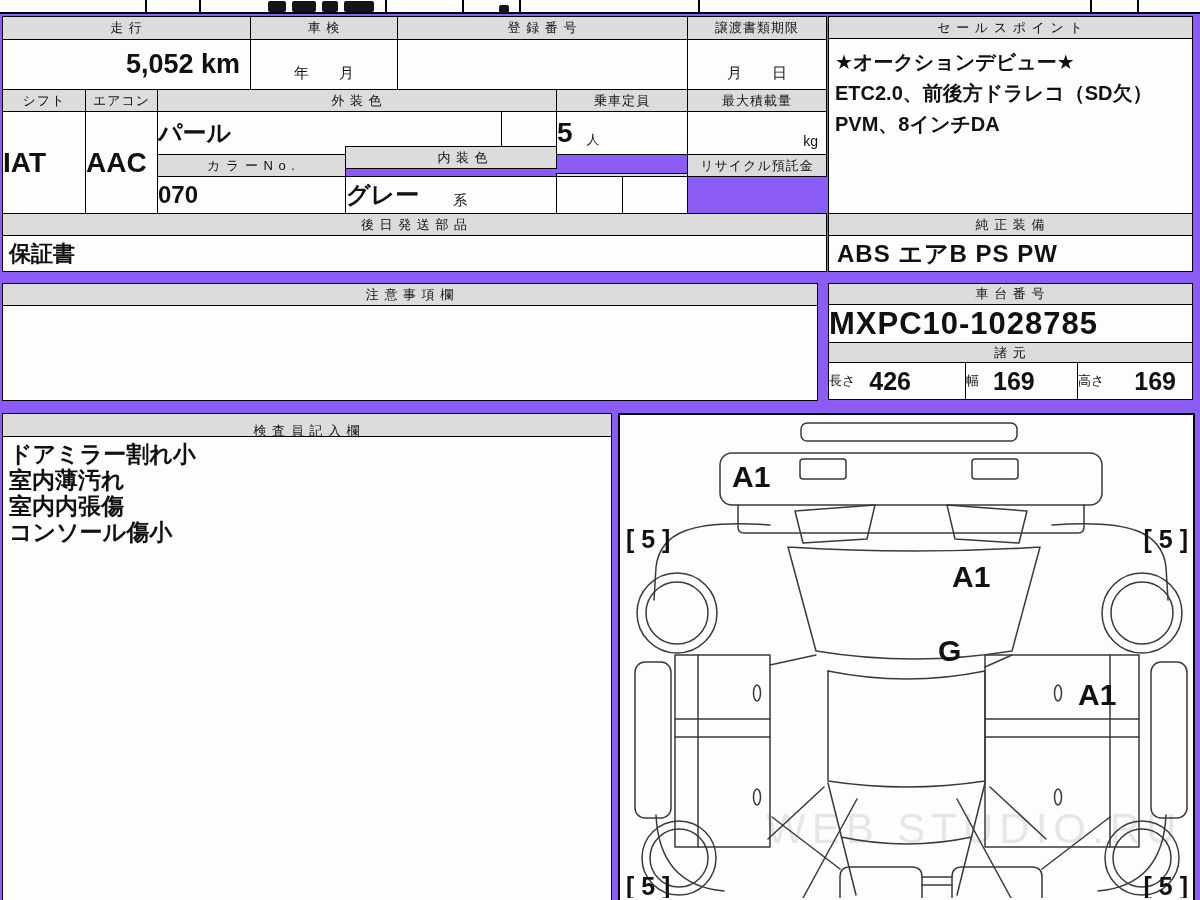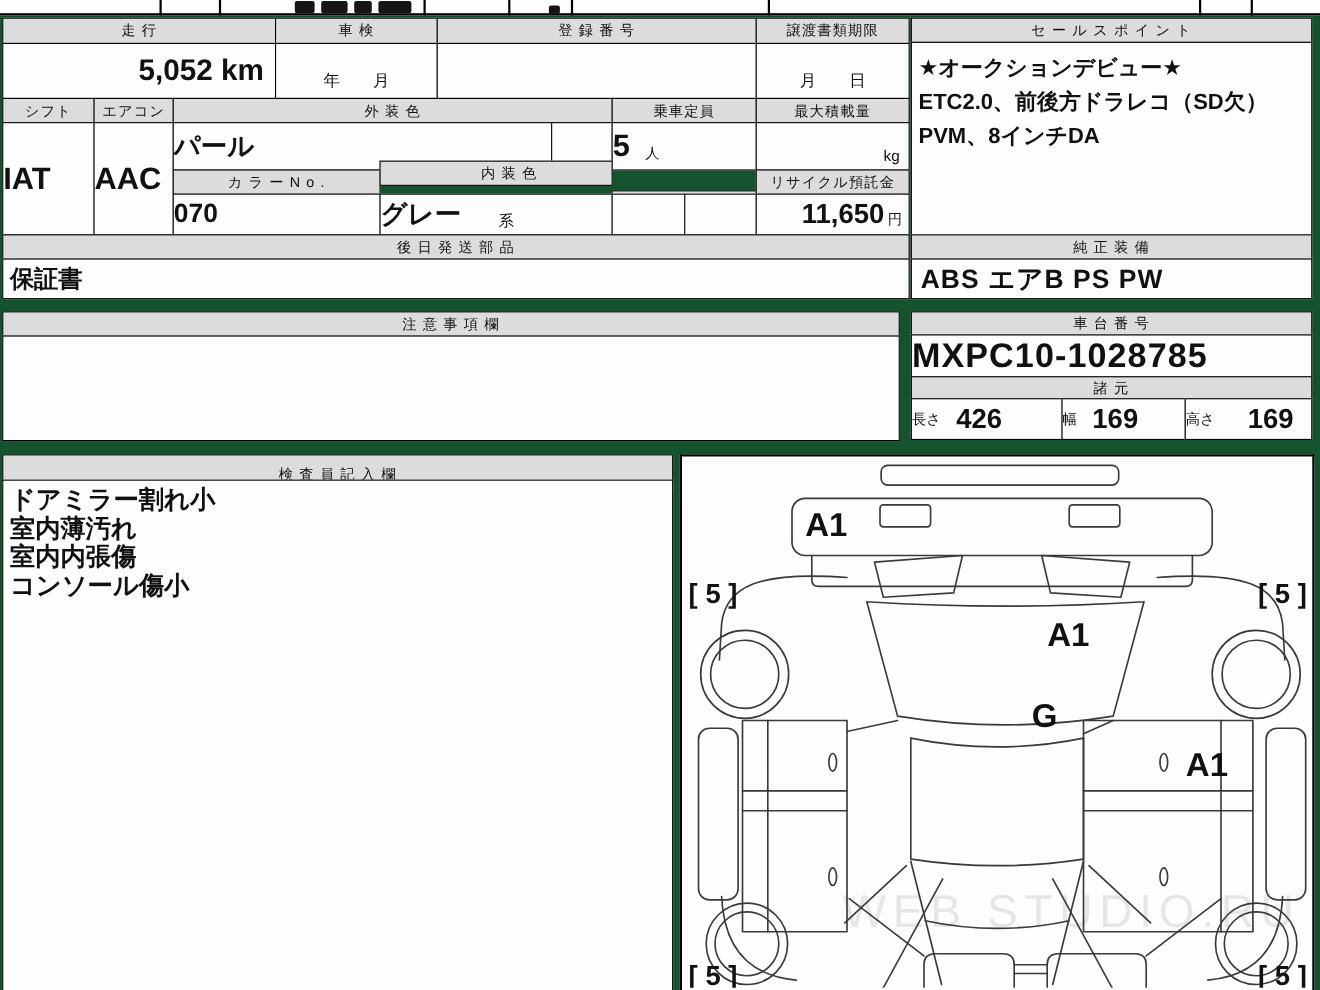--- a/index.html
+++ b/index.html
@@ -1,18 +1,18 @@
 <!DOCTYPE html>
 <html><head>
 <meta charset="utf-8">
 <style>
   html,body{margin:0;padding:0;}
   .page{
     position:relative;width:1200px;height:900px;overflow:hidden;
-    background:#14532d;
+    background:#8b5cf6;
     font-family:"Liberation Sans","DejaVu Sans",sans-serif;
     color:#111;
   }
   .abs{position:absolute;box-sizing:border-box;}
   .hd{
     background:#dcdcdc;border:1px solid #000;
     display:flex;align-items:center;justify-content:center;
     font-size:13px;letter-spacing:1px;white-space:nowrap;overflow:hidden;
   }
   .cell{background:#fdfdfd;border:1px solid #000;overflow:hidden;}
@@ -118,24 +118,20 @@
 
   <div class="abs cell flexc b" style="left:157px;top:176px;width:189px;height:38px;font-size:24px;">
     <span>070</span>
     </div>
   <div class="abs cell flexc" style="left:345px;top:176px;width:212px;height:38px;">
     <span class="b" style="font-size:24px;">グレー</span>
     <span style="font-size:14px;margin-left:34px;margin-top:12px;">系</span>
     </div>
   <div class="abs cell" style="left:556px;top:176px;width:67px;height:38px;"></div>
   <div class="abs cell" style="left:622px;top:176px;width:66px;height:38px;"></div>
-  <div class="abs cell" style="left:687px;top:176px;width:140px;height:38px;display:flex;align-items:center;justify-content:flex-end;padding-right:6px;">
-    <span class="b" style="font-size:25px;">11,650</span>
-    <span style="font-size:13px;margin-left:3px;margin-top:10px;">円</span>
-    </div>
 
   <div class="abs hd" style="left:2px;top:213px;width:825px;height:23px;">
     <span>後 日 発 送 部 品</span>
     </div>
   <div class="abs cell b" style="left:2px;top:235px;width:825px;height:37px;font-size:22px;padding:3px 0 0 6px;">
     <span>保証書</span></div>
 
   <div class="abs hd" style="left:828px;top:16px;width:365px;height:23px;">
     <span>セ ー ル ス ポ イ ン ト</span>
     </div>

